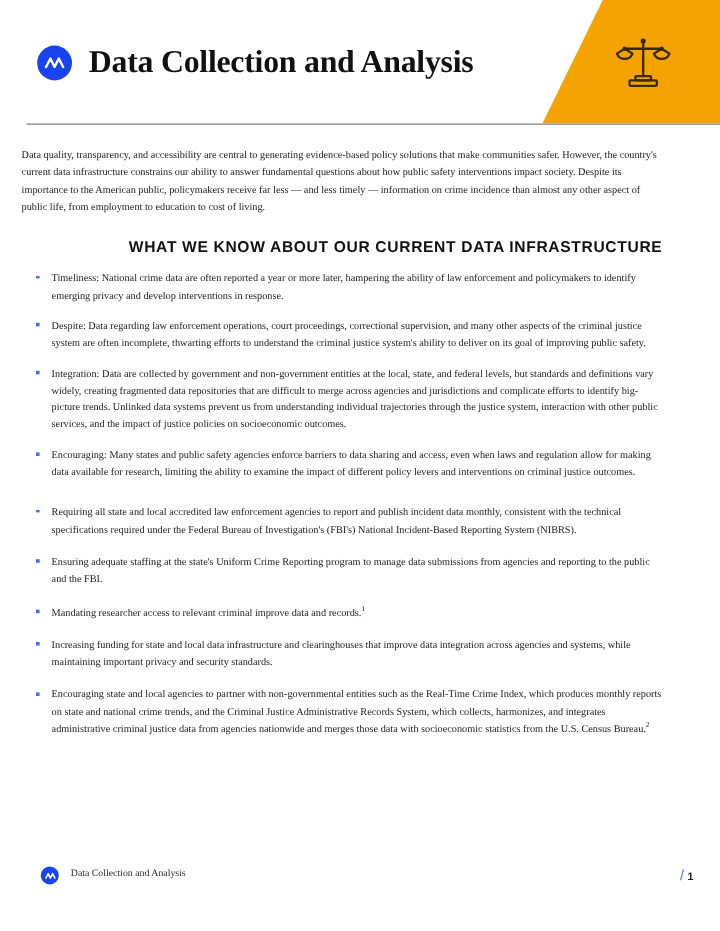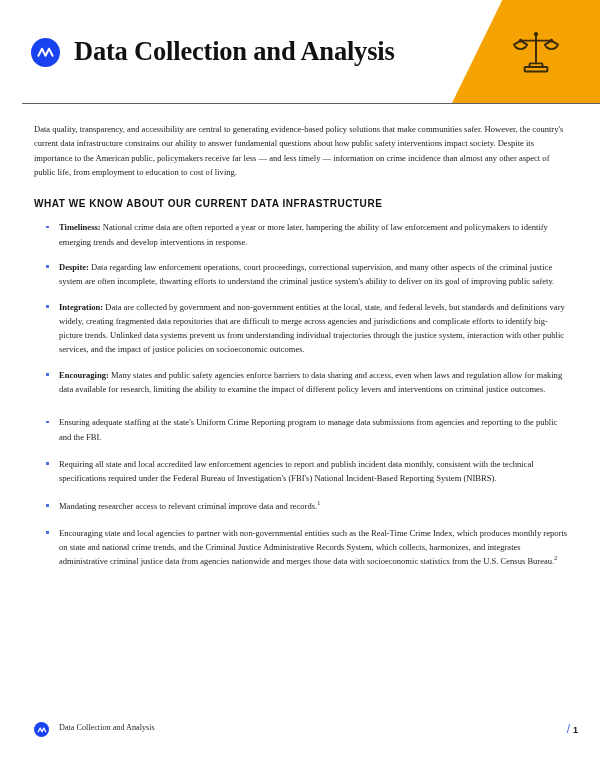--- a/index.html
+++ b/index.html
@@ -69,42 +69,43 @@
     left: 22px;
     top: 103px;
     width: 578px;
     height: 1px;
     background: #5b5f66;
   }
 
   
   .content {
     position: absolute;
-    left: 34px;
+    left: 18px;
     top: 122px;
     width: 534px;
   }
   .intro {
     font-size: 8.55px;
     line-height: 14.35px;
     text-align: left;
     margin: 0 0 0 0;
     color: #1a1a1a;
   }
   .section {
     margin-top: 19px;
   }
   .section-heading {
     font-family: "Liberation Sans", sans-serif;
     font-weight: bold;
-    font-size: 10px;
+    font-size: 13px;
     letter-spacing: 0.55px;
     color: #111111;
     margin: 0 0 11px 0;
     text-transform: uppercase;
+    text-align: right;
   }
   ul.bullets {
     list-style: none;
     margin: 0;
     padding: 0;
   }
   ul.bullets > li {
     position: relative;
     padding-left: 25px;
     margin-bottom: 11px;
@@ -115,21 +116,21 @@
   ul.bullets > li:last-child { margin-bottom: 0; }
   ul.bullets > li .bullet-dot {
     position: absolute;
     left: 12px;
     top: 5.5px;
     width: 2.6px;
     height: 2.6px;
     background: #4a6fe0;
   }
   .lead {
-    font-weight: bold;
+    font-weight: normal;
   }
   sup {
     font-size: 6px;
     vertical-align: super;
     line-height: 0;
   }
 
   
   .section-focus ul.bullets > li { margin-bottom: 13px; }
 
@@ -209,53 +210,54 @@
 
 <div class="content">
 
   <p class="intro">Data quality, transparency, and accessibility are central to generating evidence-based policy solutions that make communities safer. However, the country's current data infrastructure constrains our ability to answer fundamental questions about how public safety interventions impact society. Despite its importance to the American public, policymakers receive far less — and less timely — information on crime incidence than almost any other aspect of public life, from employment to education to cost of living.</p>
 
   <div class="section section-know">
     <h2 class="section-heading">WHAT WE KNOW ABOUT OUR CURRENT DATA INFRASTRUCTURE</h2>
     <ul class="bullets">
       <li>
         <span class="bullet-dot"></span>
-        <span class="lead">Timeliness:</span><span> National crime data are often reported a year or more later, hampering the ability of law enforcement and policymakers to identify emerging trends and develop interventions in response.</span>
+        <span class="lead">Timeliness:</span><span> National crime data are often reported a year or more later, hampering the ability of law enforcement and policymakers to identify emerging privacy and develop interventions in response.</span>
       </li>
       <li>
         <span class="bullet-dot"></span>
         <span class="lead">Despite:</span><span> Data regarding law enforcement operations, court proceedings, correctional supervision, and many other aspects of the criminal justice system are often incomplete, thwarting efforts to understand the criminal justice system's ability to deliver on its goal of improving public safety.</span>
       </li>
       <li>
         <span class="bullet-dot"></span>
         <span class="lead">Integration:</span><span> Data are collected by government and non-government entities at the local, state, and federal levels, but standards and definitions vary widely, creating fragmented data repositories that are difficult to merge across agencies and jurisdictions and complicate efforts to identify big-picture trends. Unlinked data systems prevent us from understanding individual trajectories through the justice system, interaction with other public services, and the impact of justice policies on socioeconomic outcomes.</span>
       </li>
       <li>
         <span class="bullet-dot"></span>
         <span class="lead">Encouraging:</span><span> Many states and public safety agencies enforce barriers to data sharing and access, even when laws and regulation allow for making data available for research, limiting the ability to examine the impact of different policy levers and interventions on criminal justice outcomes.</span>
       </li>
     </ul>
   </div>
 
   <div class="section section-focus">
     <ul class="bullets">
       <li>
         <span class="bullet-dot"></span>
+        <span>Requiring all state and local accredited law enforcement agencies to report and publish incident data monthly, consistent with the technical specifications required under the Federal Bureau of Investigation's (FBI's) National Incident-Based Reporting System (NIBRS).</span>
+      </li>
+      <li>
+        <span class="bullet-dot"></span>
         <span>Ensuring adequate staffing at the state's Uniform Crime Reporting program to manage data submissions from agencies and reporting to the public and the FBI.</span>
       </li>
       <li>
         <span class="bullet-dot"></span>
-        <span>Requiring all state and local accredited law enforcement agencies to report and publish incident data monthly, consistent with the technical specifications required under the Federal Bureau of Investigation's (FBI's) National Incident-Based Reporting System (NIBRS).</span>
-      </li>
-      <li>
-        <span class="bullet-dot"></span>
         <span>Mandating researcher access to relevant criminal improve data and records.</span><sup>1</sup>
       </li>
       <li>
         <span class="bullet-dot"></span>
+        <span>Increasing funding for state and local data infrastructure and clearinghouses that improve data integration across agencies and systems, while maintaining important privacy and security standards.</span>
       </li>
       <li>
         <span class="bullet-dot"></span>
         <span>Encouraging state and local agencies to partner with non-governmental entities such as the Real-Time Crime Index, which produces monthly reports on state and national crime trends, and the Criminal Justice Administrative Records System, which collects, harmonizes, and integrates administrative criminal justice data from agencies nationwide and merges those data with socioeconomic statistics from the U.S. Census Bureau.</span><sup>2</sup>
       </li>
     </ul>
   </div>
 
 </div>
 

